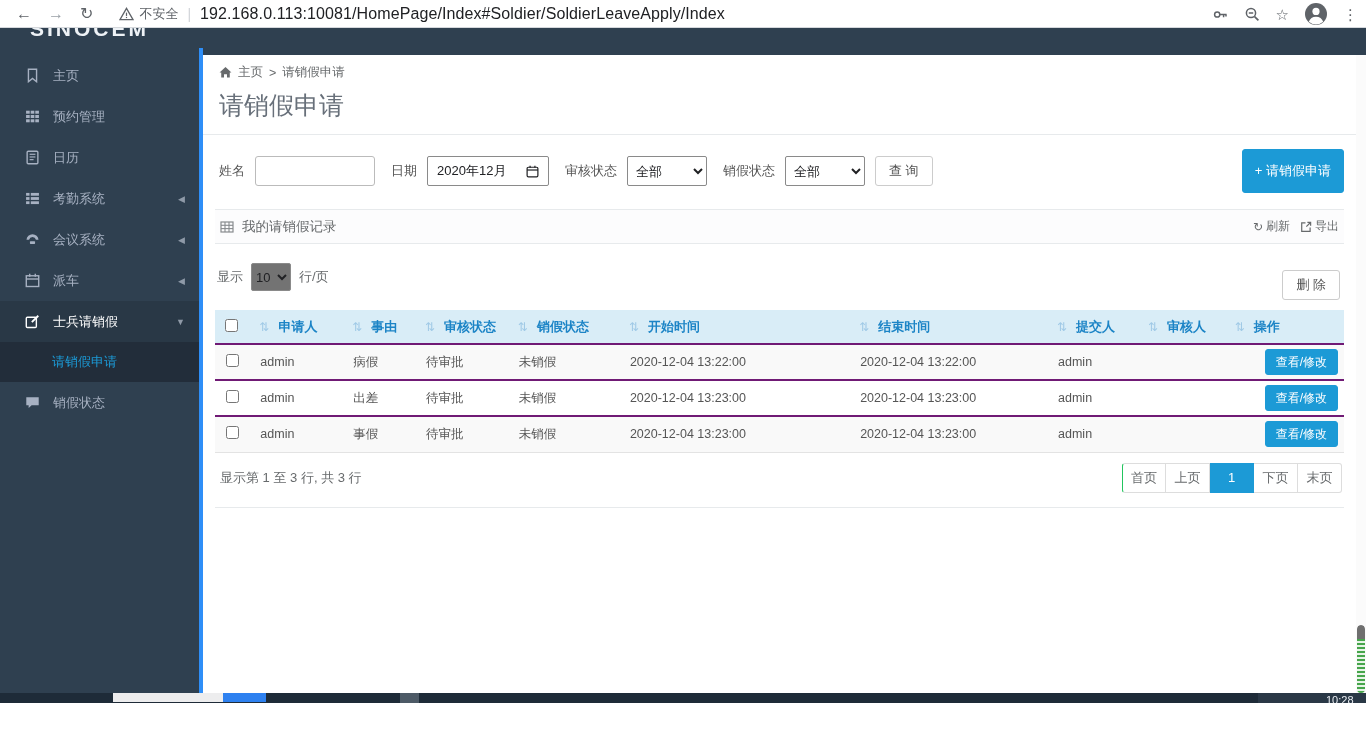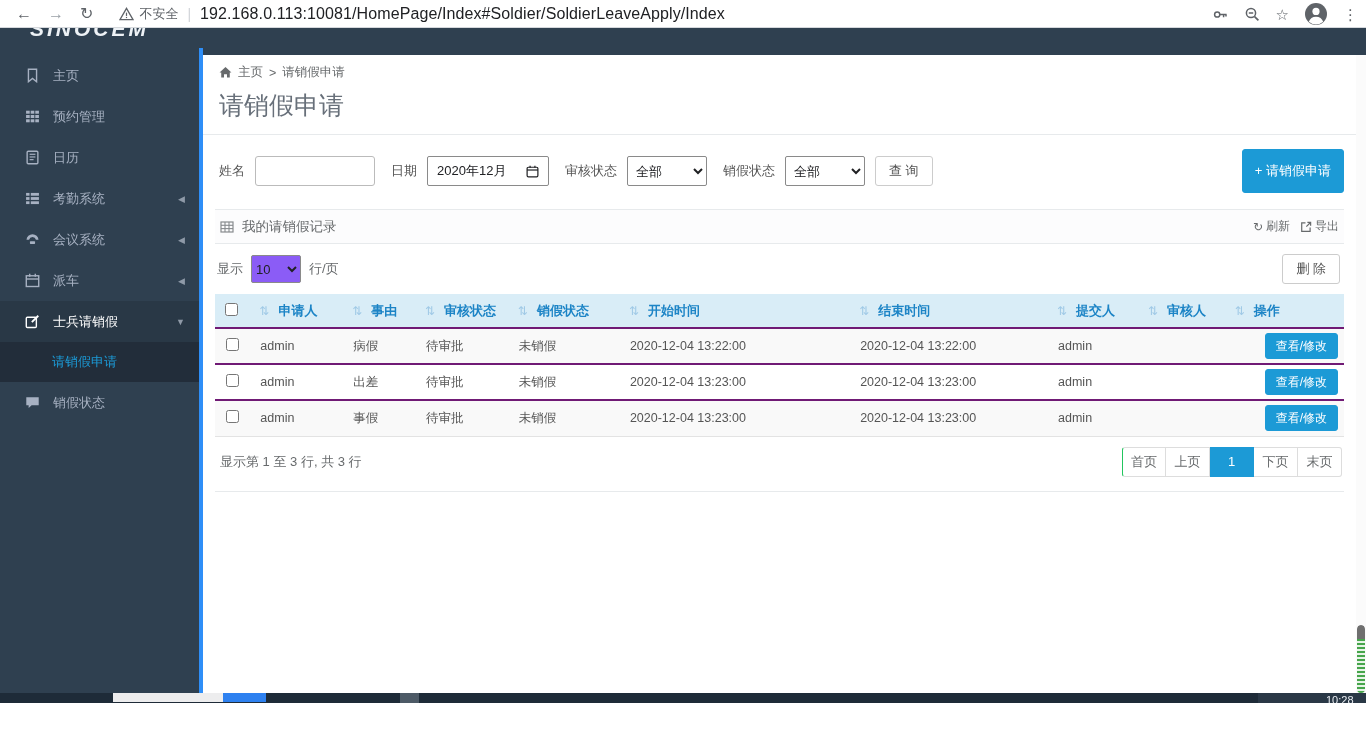--- a/index.html
+++ b/index.html
@@ -30,21 +30,21 @@
   .sec-label { font-size:13px; color:#5f6368; margin-left:5px; }
   .url-sep { color:#d0d3d7; margin:0 9px; font-size:14px; }
   .url { font-size:16px; color:#202124; letter-spacing:.1px; }
   .bar-right { position:absolute; right:8px; top:0; height:28px; display:flex; align-items:center; gap:15px; }
   .glyph-ic { font-size:15px; color:#5f6368; line-height:1; }
   .avatar { width:24px; height:24px; }
 
   
   .page { position:relative; height:665px; background:#fff; overflow:hidden; }
   .topbar { position:absolute; left:0; top:0; right:0; height:27px; background:#2f4050; overflow:hidden; }
-  .logo { position:absolute; left:30px; top:-11px; font-size:21px; font-weight:bold; font-style:italic; letter-spacing:3px; color:#eef2f6; }
+  .logo { position:absolute; left:30px; top:-11px; font-size:21px; font-weight:bold; letter-spacing:3px; color:#eef2f6; }
   .sidebar { position:absolute; left:0; top:27px; bottom:0; width:200px; background:#2f4050; }
   .side-item { position:relative; height:41px; display:flex; align-items:center; padding-left:25px; color:#a7b1c2; cursor:pointer; }
   .side-item .s-ic { width:15px; height:15px; margin-right:13px; flex:none; }
   .side-item .s-lbl { font-size:13px; }
   .side-item .s-caret { position:absolute; right:15px; font-size:9px; color:#8f9aa8; }
   .side-item.active { background:#293846; color:#ffffff; }
   .sub-item { height:40px; display:flex; align-items:center; padding-left:52px; background:#222d3a; color:#1c9ad6; font-size:13px; cursor:pointer; }
   .blueline { position:absolute; left:199px; top:20px; bottom:0; width:4px; background:#2e8ef7; }
 
   .content { position:absolute; left:203px; top:27px; right:10px; bottom:0; background:#fff; }
@@ -63,22 +63,22 @@
   .btn-blue { margin-left:auto; height:44px; padding:0 12px; background:#1c9ad6; border:1px solid #1c9ad6; border-radius:3px; color:#fff; font-size:13px; cursor:pointer; font-family:inherit; white-space:nowrap; }
 
   .panel { margin:16px 12px 0 12px; border-top:1px solid #e7eaec; border-bottom:1px solid #e7eaec; }
   .panel-hd { height:34px; display:flex; align-items:center; padding:0 5px; border-bottom:1px solid #e7eaec; background:#fcfcfd; color:#676a6c; }
   .panel-hd .tbl-ic { width:14px; height:14px; margin-right:8px; }
   .panel-title { font-size:13.5px; }
   .panel-links { margin-left:auto; display:flex; align-items:center; gap:10px; font-size:12px; color:#676a6c; }
   .plink { display:flex; align-items:center; gap:3px; cursor:pointer; }
   .plink .exp-ic { width:12px; height:12px; }
   .panel-toolbar { display:flex; align-items:center; padding:10px 2px; }
-  .ps-select { width:50px; height:28px; border:1px solid #8a8a8a; border-radius:2px; background:#8b5cf6; font-size:13px; color:#202124; margin:0 8px; font-family:inherit; }
-  .del-btn { margin-left:auto; margin-right:2px; }
+  .ps-select { width:40px; height:28px; border:1px solid #8a8a8a; border-radius:2px; background:#737373; font-size:13px; color:#202124; margin:0 8px; font-family:inherit; }
+  .del-btn { margin-left:auto; margin-right:2px;margin-top:16px; }
 
   table.grid { width:100%; border-collapse:collapse; table-layout:fixed; }
   table.grid th { background:#d9edf7; color:#1c84c6; font-size:13px; font-weight:bold; text-align:left; height:34px; padding:0 6px 0 10px; border:none; }
   table.grid th .sort { color:#9fc9e6; margin-right:9px; font-size:12px; font-weight:normal; }
   table.grid td { height:36px; padding:0 6px 0 11px; font-size:12.5px; color:#555; border-top:2px solid #701a75; }
   table.grid tr.odd td { background:#f9f9f9; }
   table.grid tr:last-child td { border-bottom:1px solid #e3e3e3; }
   .c-check { width:34px; } .c-app { width:92px; } .c-reason { width:72px; } .c-rev { width:92px; } .c-can { width:110px; }
   .c-start { width:228px; } .c-end { width:196px; } .c-sub { width:90px; } .c-rvr { width:86px; } .c-op { width:118px; }
   .act-btn { height:26px; padding:0 10px; background:#1c9ad6; border:1px solid #1c9ad6; border-radius:3px; color:#fff; font-size:12px; cursor:pointer; font-family:inherit; white-space:nowrap; }

